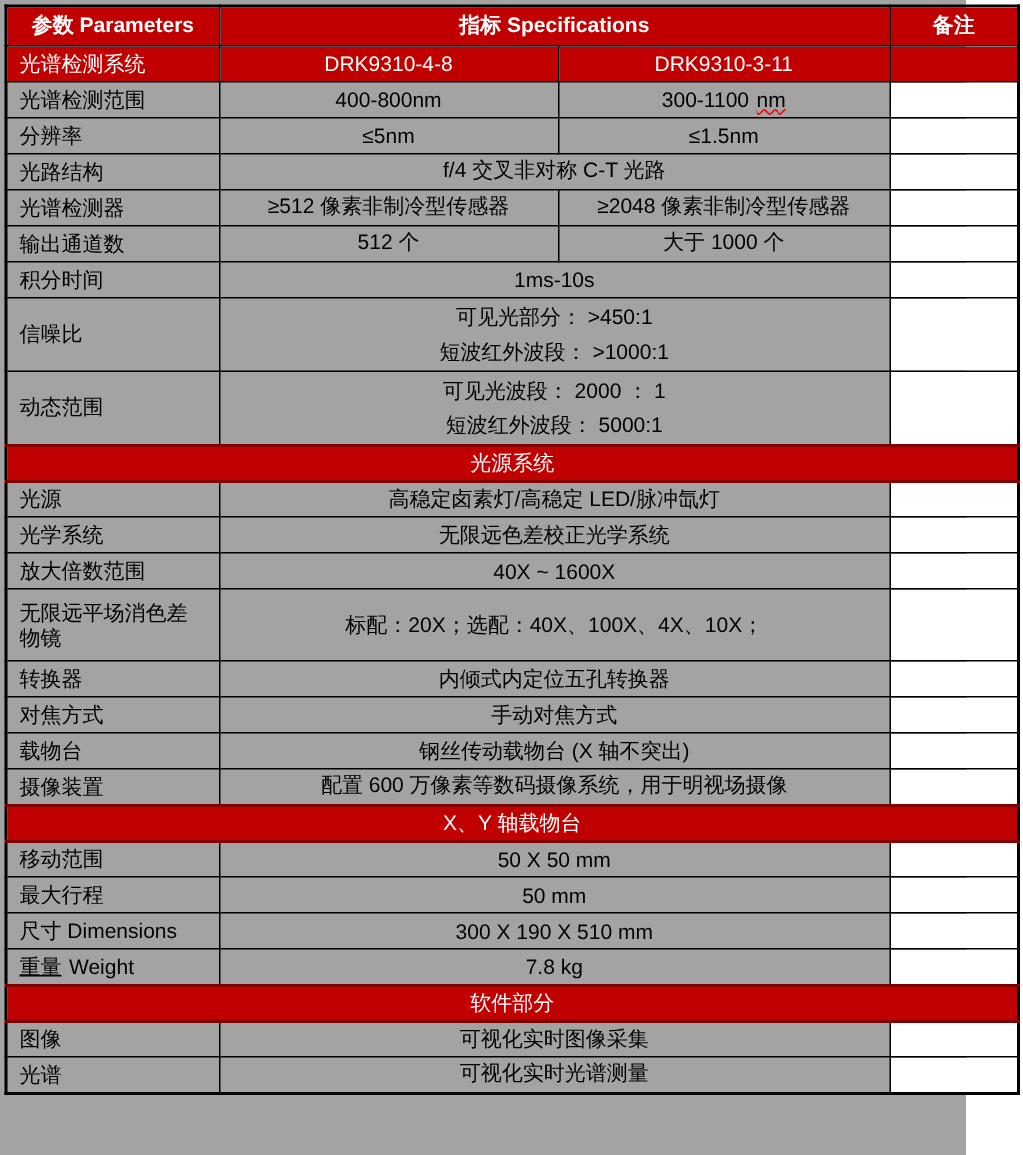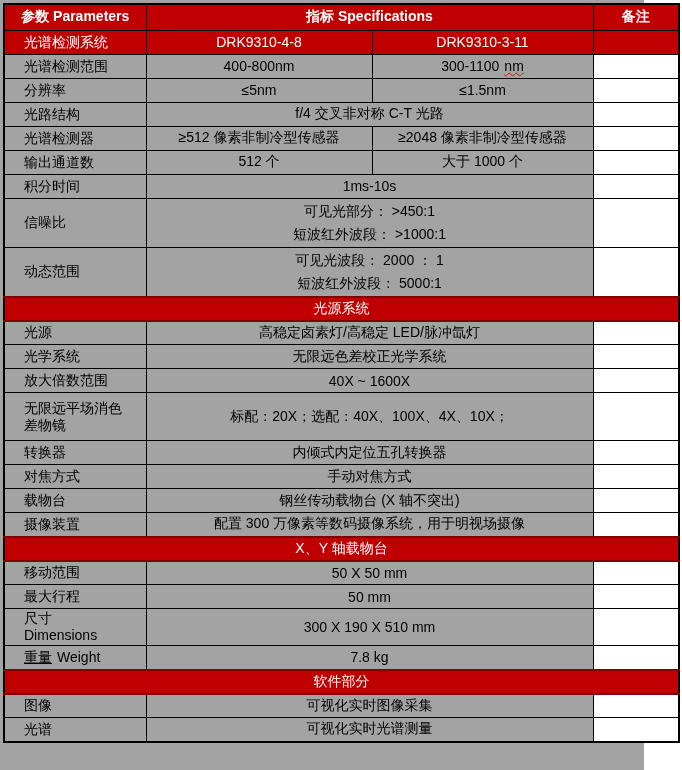--- a/index.html
+++ b/index.html
@@ -6,21 +6,21 @@
   .page{width:644px;height:770px;box-sizing:border-box;padding:3px;background:#a3a3a3;
         font-family:"Liberation Sans","DejaVu Sans",sans-serif;}
   table.spec{border-collapse:collapse;table-layout:fixed;width:675px;border:2px solid #000;
              font-size:14px;color:#000;}
   td,th{border:1px solid #000;padding:0;vertical-align:middle;overflow:hidden;}
   tr{height:24px;}
   tr.hdr{height:26px;}
   tr.tall{height:48px;}
   th{background:#c00000;color:#ffffff;font-weight:bold;text-align:center;padding:1px 4px;}
   th.lblh{text-align:center;}
-  td.lbl{text-align:left;padding:1px 19px;line-height:17px;}
+  td.lbl{text-align:left;padding:1px 8px;line-height:17px;}
   td.val{text-align:center;padding:1px 4px;}
   td.rmk{background:#ffffff;}
   tr.models td{background:#c00000;color:#ffffff;}
   tr.sec td{background:#c00000;color:#ffffff;text-align:center;
             border-top:2px solid #7f0000;border-bottom:2px solid #7f0000;}
   .tall td.val div{line-height:23px;}
   .sq{text-decoration:underline;text-decoration-style:wavy;text-decoration-color:#ff0000;
       text-decoration-thickness:1px;margin-left:5px;}
   .ul{text-decoration:underline;}
   .sp{margin-left:5px;}
@@ -152,21 +152,21 @@
   </tr>
 
   <tr>
     <td class="lbl">载物台</td>
     <td class="val" colspan="2">钢丝传动载物台 (X 轴不突出)</td>
     <td class="rmk"></td>
   </tr>
 
   <tr>
     <td class="lbl">摄像装置</td>
-    <td class="val" colspan="2">配置 300 万像素等数码摄像系统，用于明视场摄像</td>
+    <td class="val" colspan="2">配置 600 万像素等数码摄像系统，用于明视场摄像</td>
     <td class="rmk"></td>
   </tr>
 
   <tr class="sec">
     <td colspan="4">X、Y 轴载物台</td>
   </tr>
 
   <tr>
     <td class="lbl">移动范围</td>
     <td class="val" colspan="2">50 X 50 mm</td>

